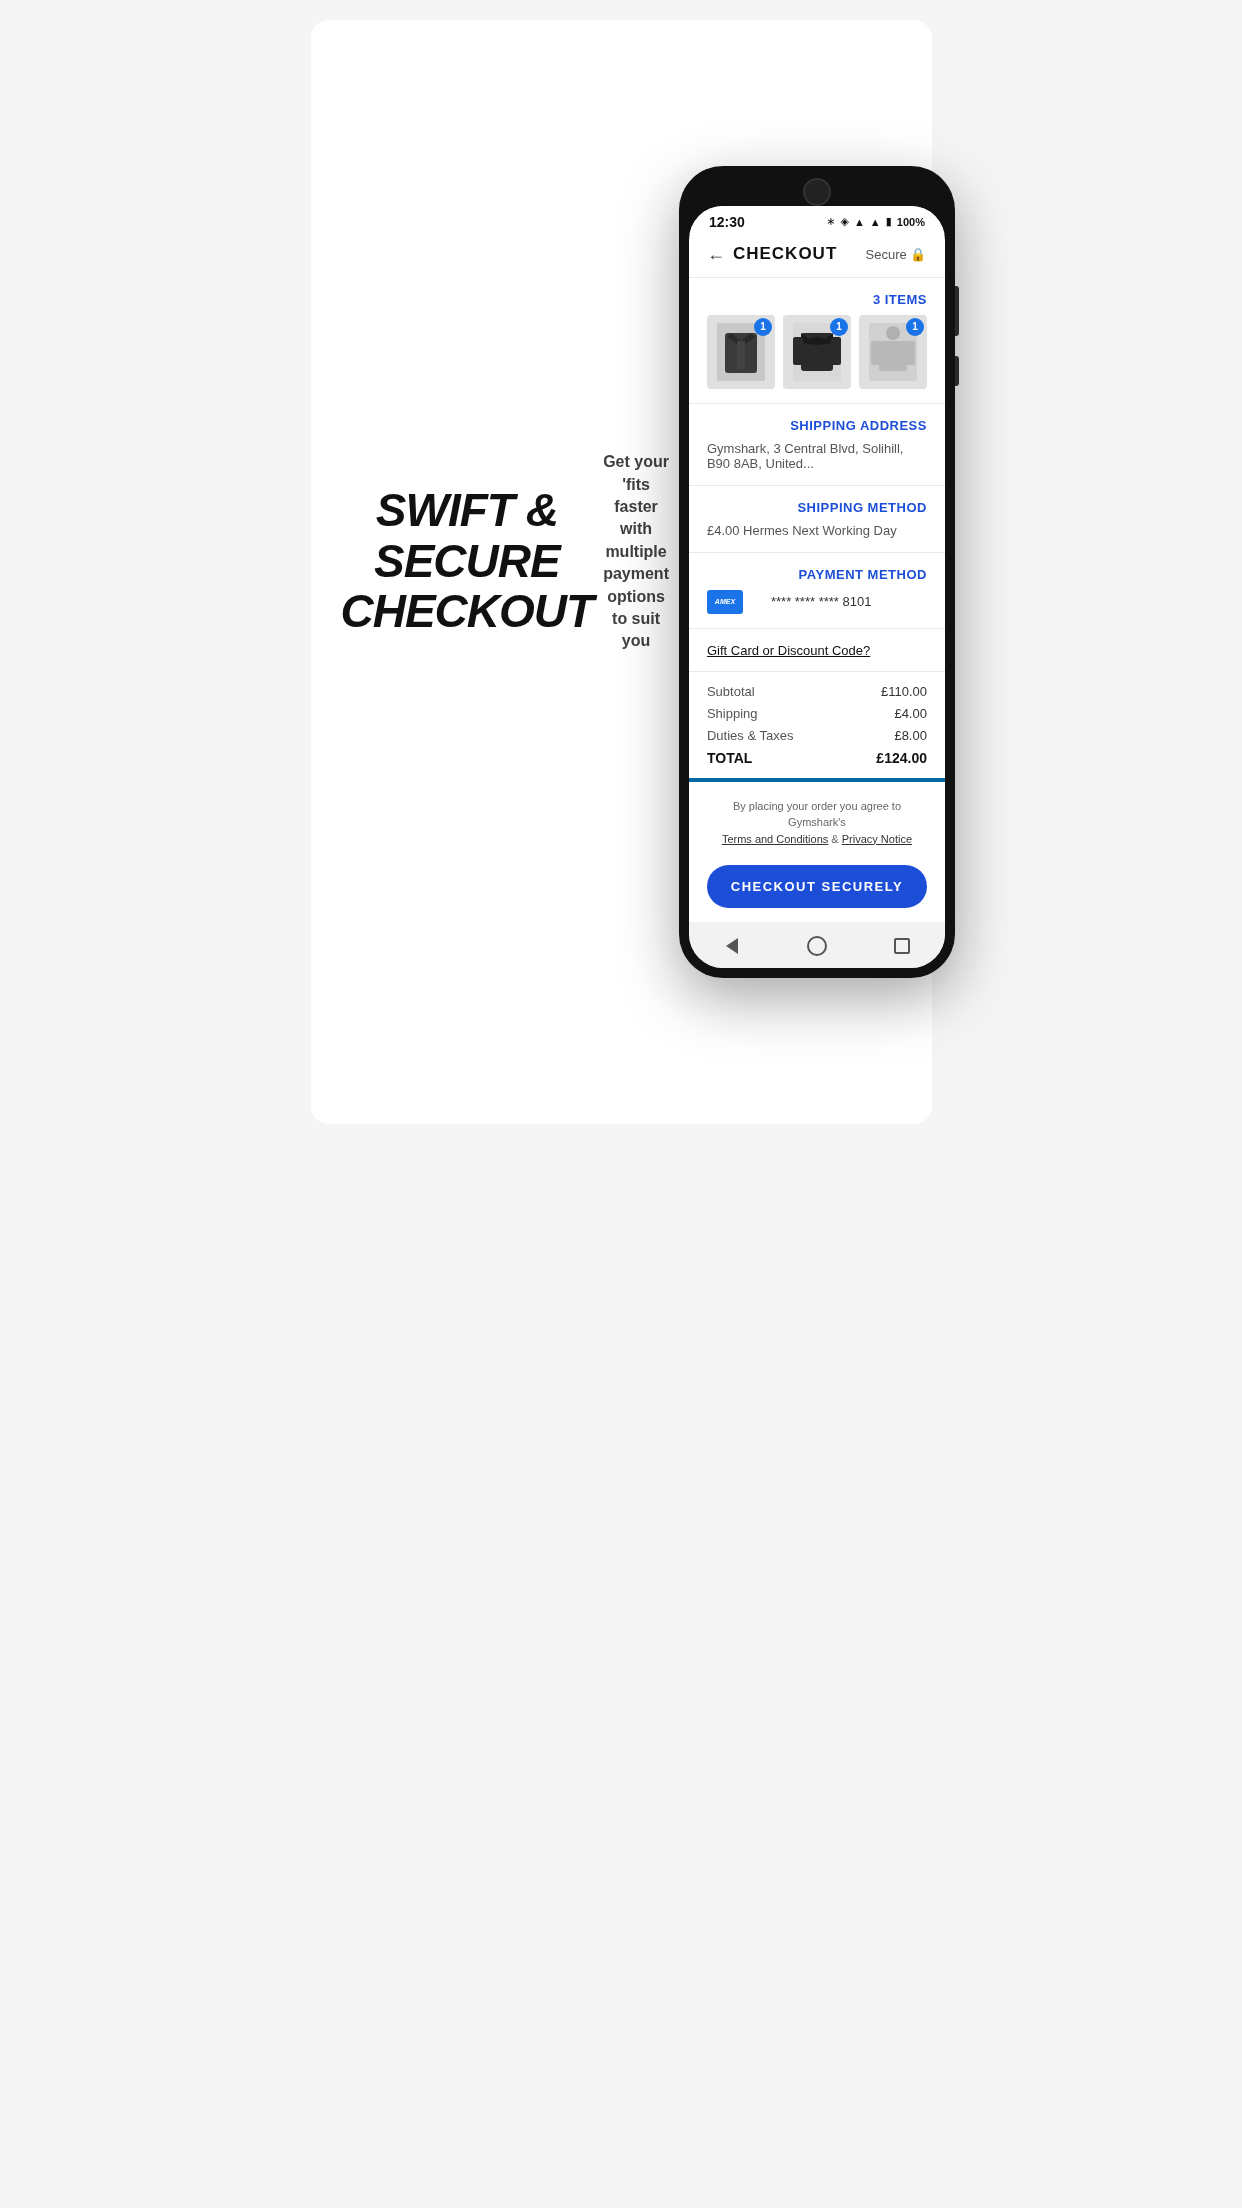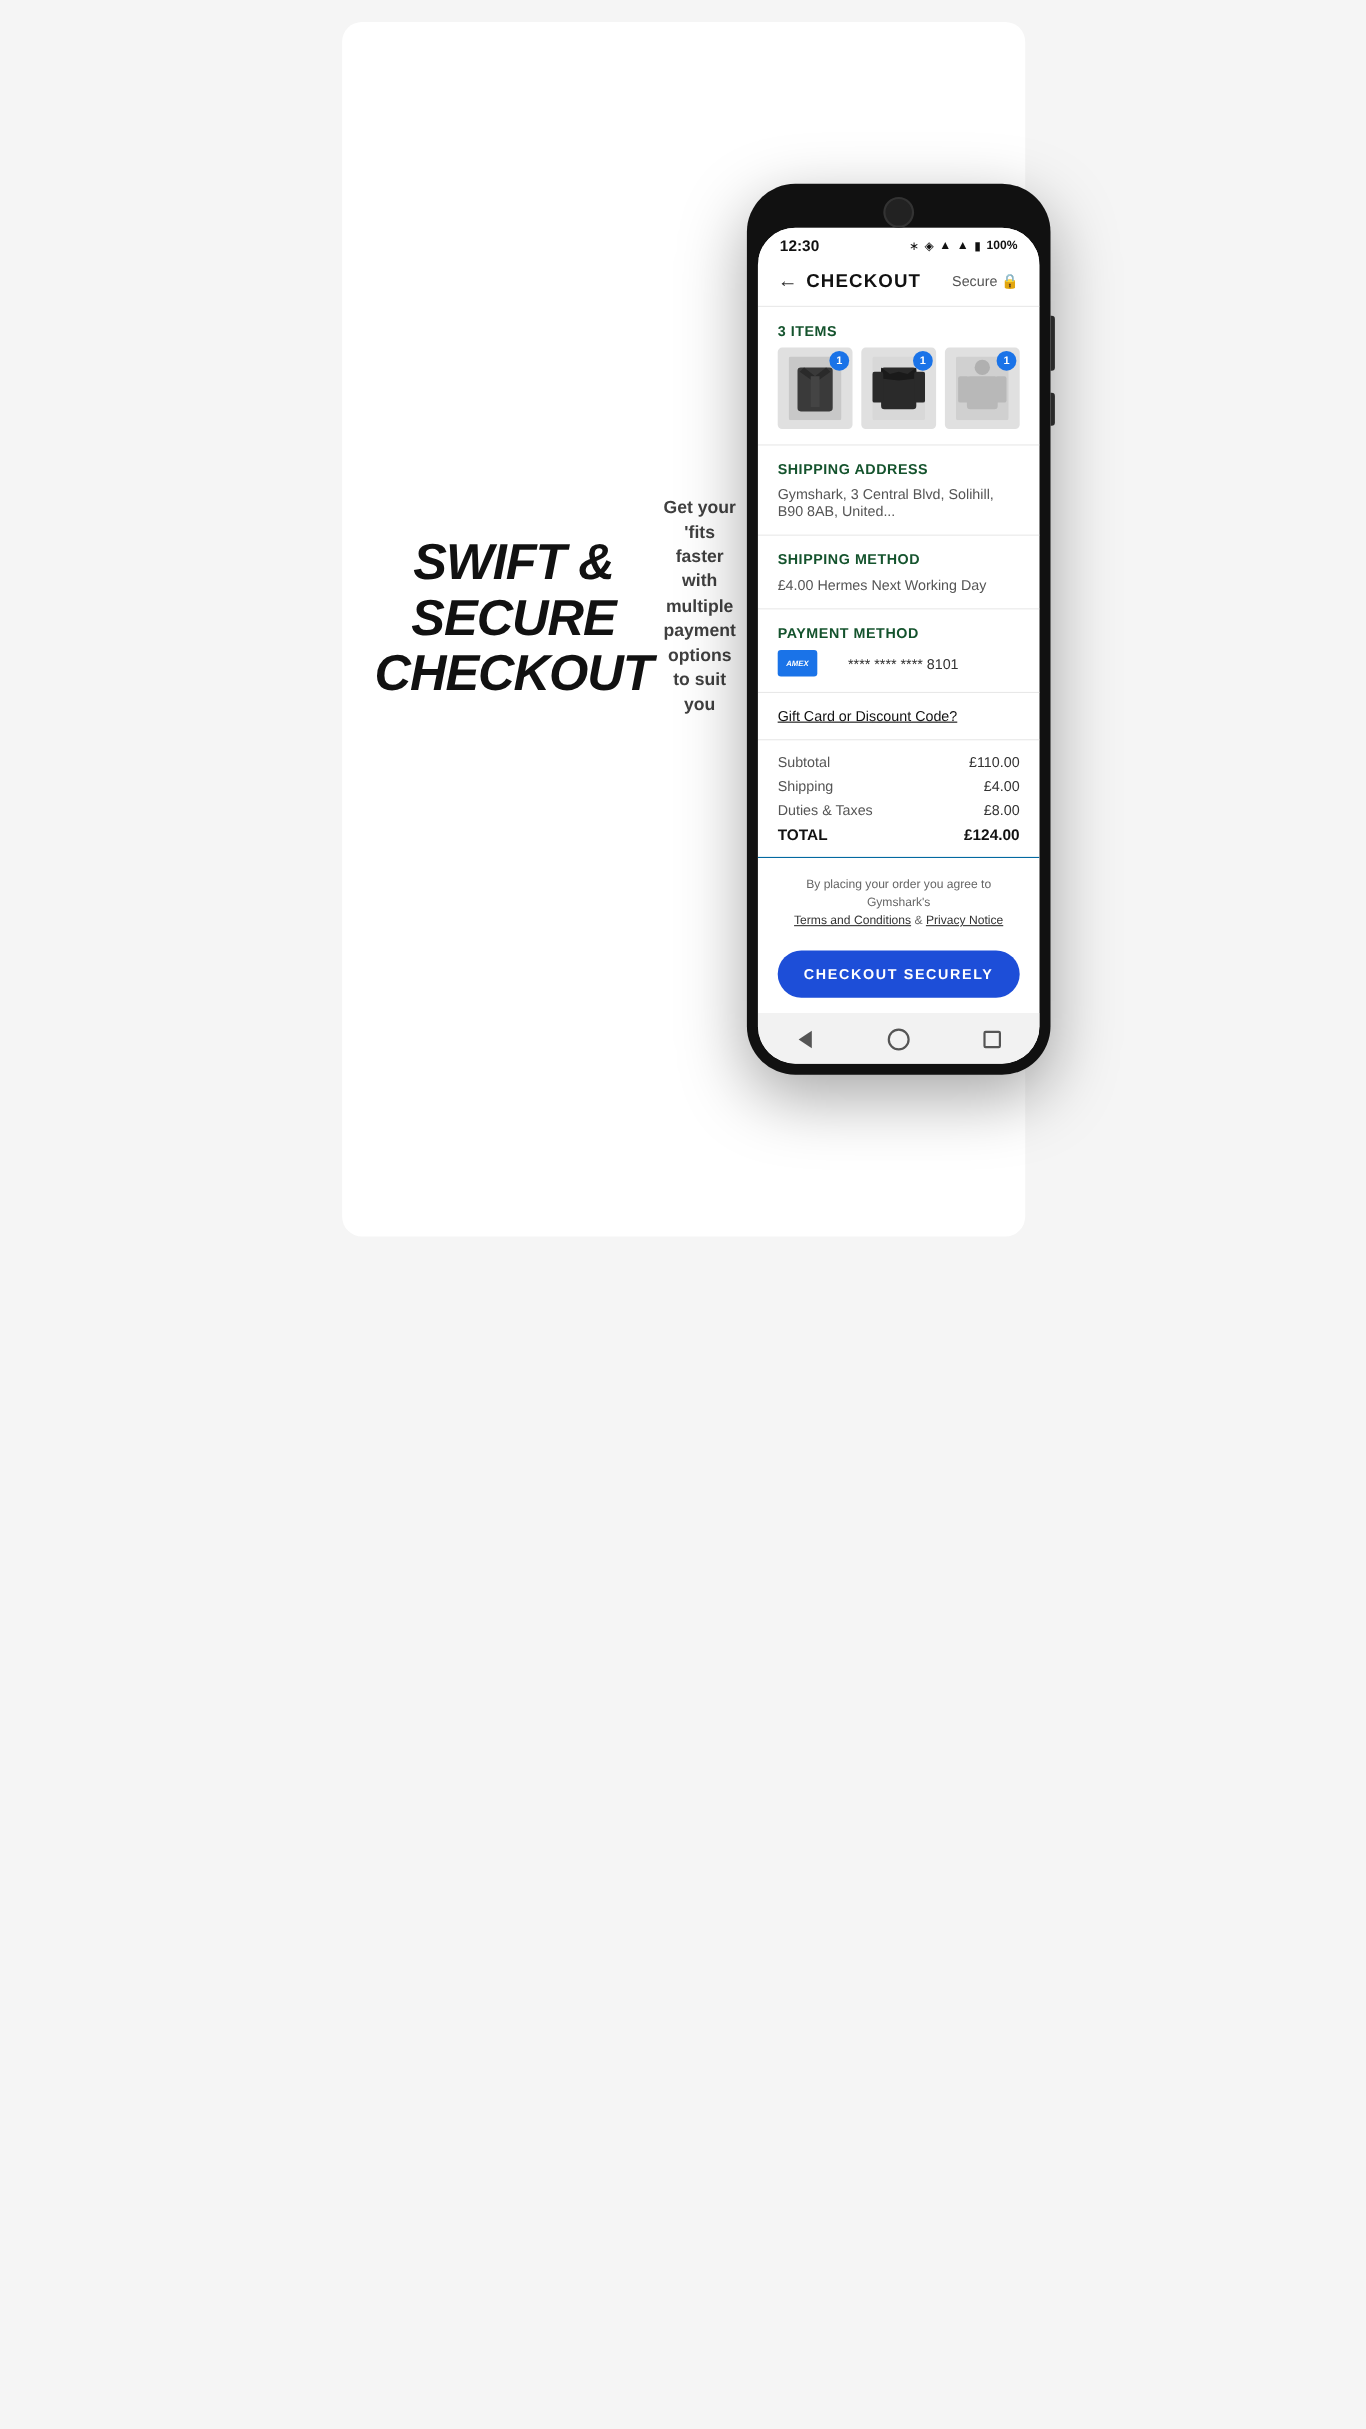--- a/index.html
+++ b/index.html
@@ -130,23 +130,24 @@
       font-size: 13px;
     }
     
     .section {
       padding: 14px 18px;
       border-bottom: 1px solid #e8e8e8;
     }
     .section-label {
       font-size: 13px;
       font-weight: 800;
-      color: #14532d;
+      color: #1d4ed8;
       letter-spacing: 0.5px;
       margin-bottom: 8px;
+      text-align: right;
     }
     .section-value {
       font-size: 13px;
       color: #555;
     }
     
     .items-row {
       display: flex;
       gap: 8px;
       margin-top: 4px;
@@ -214,21 +215,21 @@
     }
     .gift-card-text {
       font-size: 13px;
       color: #111;
       text-decoration: underline;
       font-weight: 500;
     }
     
     .order-summary {
       padding: 12px 18px;
-      border-bottom: 1px solid #0369a1;
+      border-bottom: 4px solid #0369a1;
     }
     .summary-row {
       display: flex;
       justify-content: space-between;
       align-items: center;
       margin-bottom: 7px;
     }
     .summary-row:last-child {
       margin-bottom: 0;
       margin-top: 4px;

